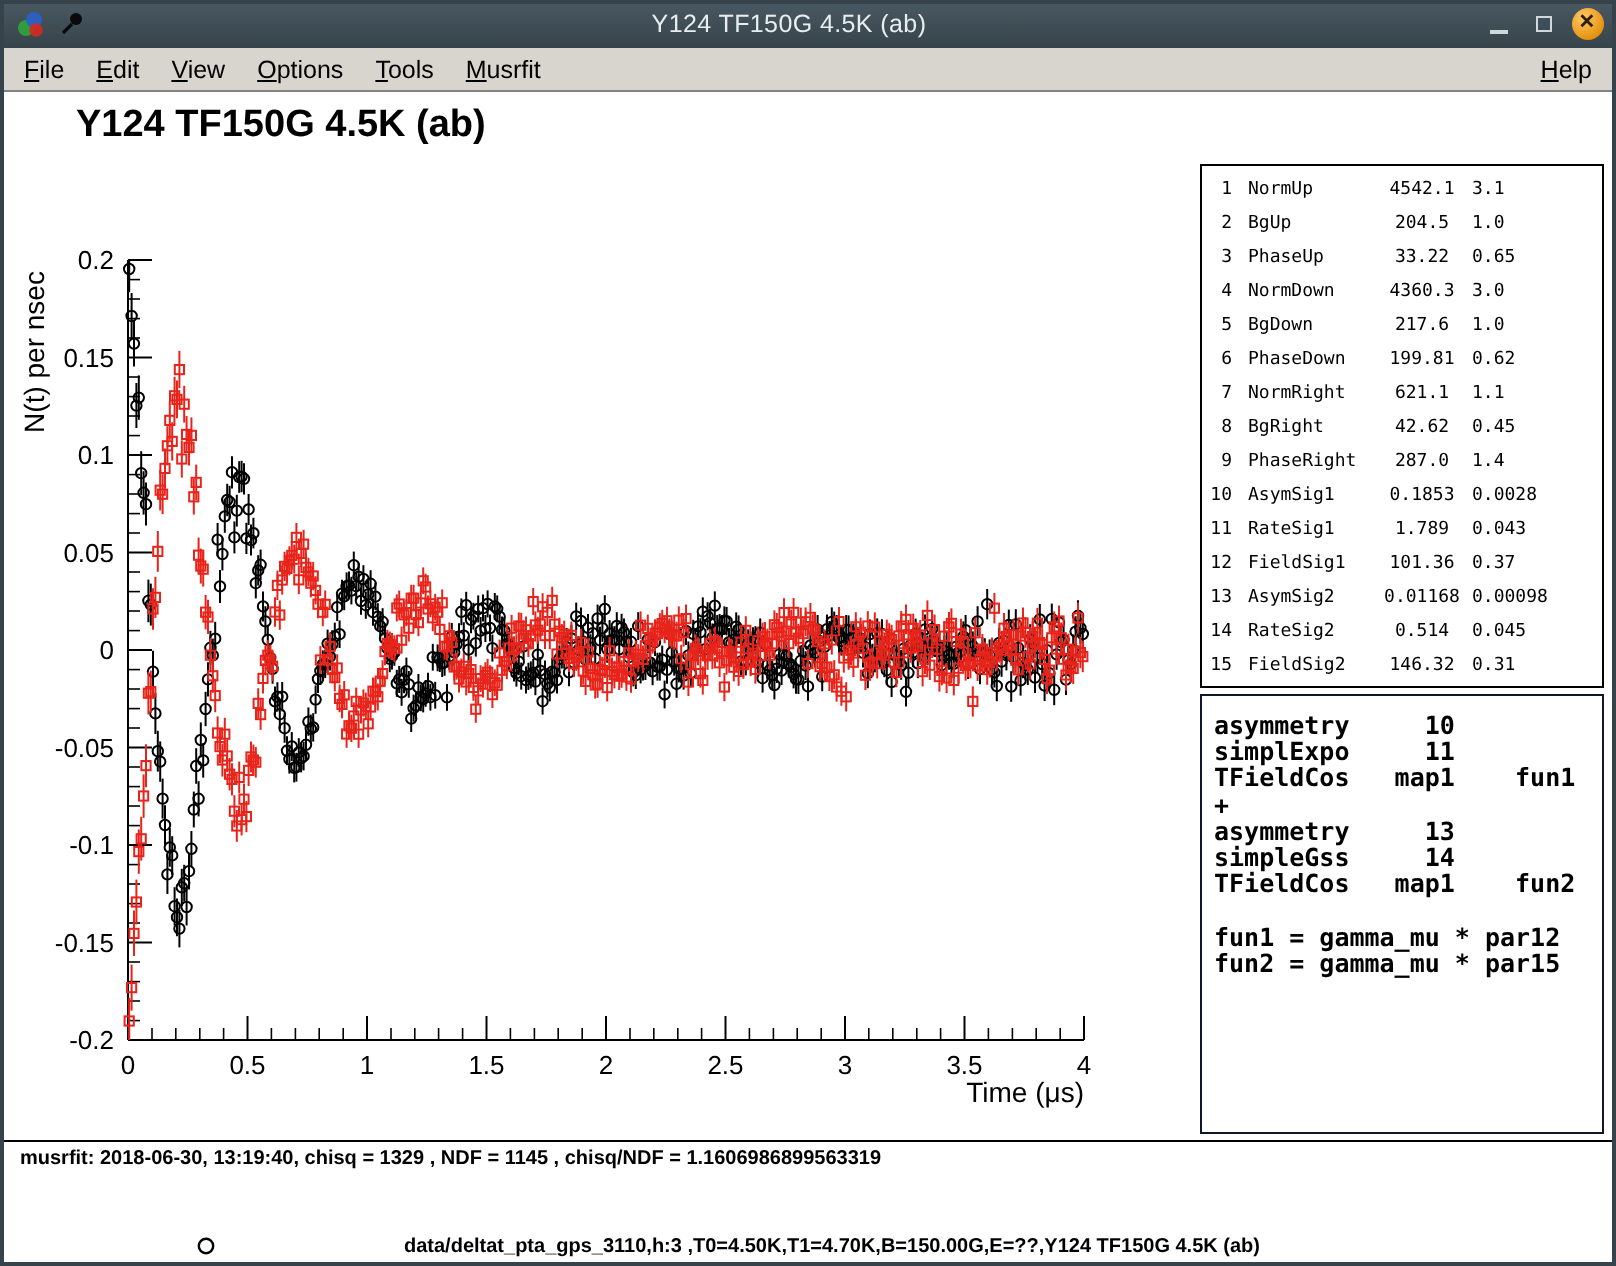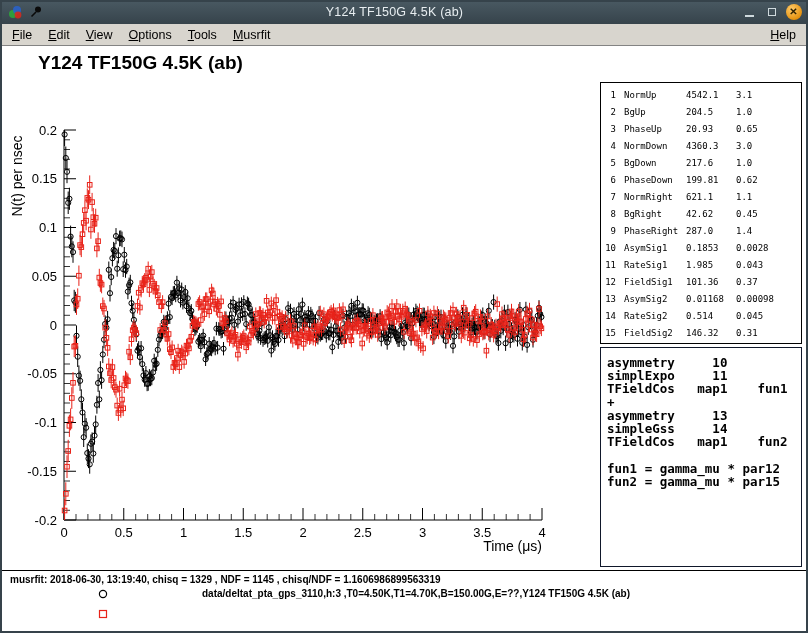--- a/index.html
+++ b/index.html
@@ -38,35 +38,35 @@
   .plot-title{position:absolute;left:38px;top:6px;font-size:19px;font-weight:bold;color:#000;}
   #chart-holder{position:absolute;left:0;top:0;width:600px;height:523px;}
   
   .param-box{
     position:absolute;left:600px;top:36px;width:202px;height:262px;box-sizing:border-box;
     border:1px solid #000;background:#fff;padding-top:3px;overflow:hidden;
   }
   .prow{display:flex;height:17px;align-items:center;font-family:"DejaVu Sans Mono",monospace;font-size:9px;color:#000;}
   .pidx{width:15px;text-align:right;}
   .pname{margin-left:8px;width:62px;}
-  .pval{width:50px;}
+  .pval{width:50px;text-align:center;}
   .perr{flex:1;}
   .theory-box{
     position:absolute;left:600px;top:301px;width:202px;height:220px;box-sizing:border-box;
     border:1px solid #0f172a;background:#fff;overflow:hidden;
   }
   .theory-box pre{
     margin:0;padding:8px 4px 0 6px;
     font-family:"DejaVu Sans Mono",monospace;font-weight:bold;font-size:12.5px;line-height:13.2px;color:#000;
   }
   
   .footer-divider{position:absolute;left:0;top:524px;width:808px;height:0;border-top:1px solid #000;}
   .fit-info{position:absolute;left:10px;top:528px;font-size:10px;font-weight:bold;color:#000;}
   #legend{position:absolute;left:0;top:542px;width:808px;}
-  .legend-row{height:20px;display:flex;align-items:flex-start;}
+  .legend-row{height:20px;display:flex;align-items:center;margin-top:25px;}
   .legend-marker{width:14px;margin-left:96px;display:flex;align-items:center;justify-content:center;}
   .legend-label{margin-left:92px;font-size:10px;font-weight:bold;color:#000;white-space:nowrap;}
 </style>
 </head>
 <body>
 
 <div class="window-frame"></div>
 
 <div class="titlebar">
   <span class="tb-ico">
@@ -1829,21 +1829,21 @@
         </div>
         <div class="prow">
           <span class="pidx">2</span>
           <span class="pname">BgUp</span>
           <span class="pval">204.5</span>
           <span class="perr">1.0</span>
         </div>
         <div class="prow">
           <span class="pidx">3</span>
           <span class="pname">PhaseUp</span>
-          <span class="pval">20.93</span>
+          <span class="pval">33.22</span>
           <span class="perr">0.65</span>
         </div>
         <div class="prow">
           <span class="pidx">4</span>
           <span class="pname">NormDown</span>
           <span class="pval">4360.3</span>
           <span class="perr">3.0</span>
         </div>
         <div class="prow">
           <span class="pidx">5</span>
@@ -1877,21 +1877,21 @@
         </div>
         <div class="prow">
           <span class="pidx">10</span>
           <span class="pname">AsymSig1</span>
           <span class="pval">0.1853</span>
           <span class="perr">0.0028</span>
         </div>
         <div class="prow">
           <span class="pidx">11</span>
           <span class="pname">RateSig1</span>
-          <span class="pval">1.985</span>
+          <span class="pval">1.789</span>
           <span class="perr">0.043</span>
         </div>
         <div class="prow">
           <span class="pidx">12</span>
           <span class="pname">FieldSig1</span>
           <span class="pval">101.36</span>
           <span class="perr">0.37</span>
         </div>
         <div class="prow">
           <span class="pidx">13</span>

